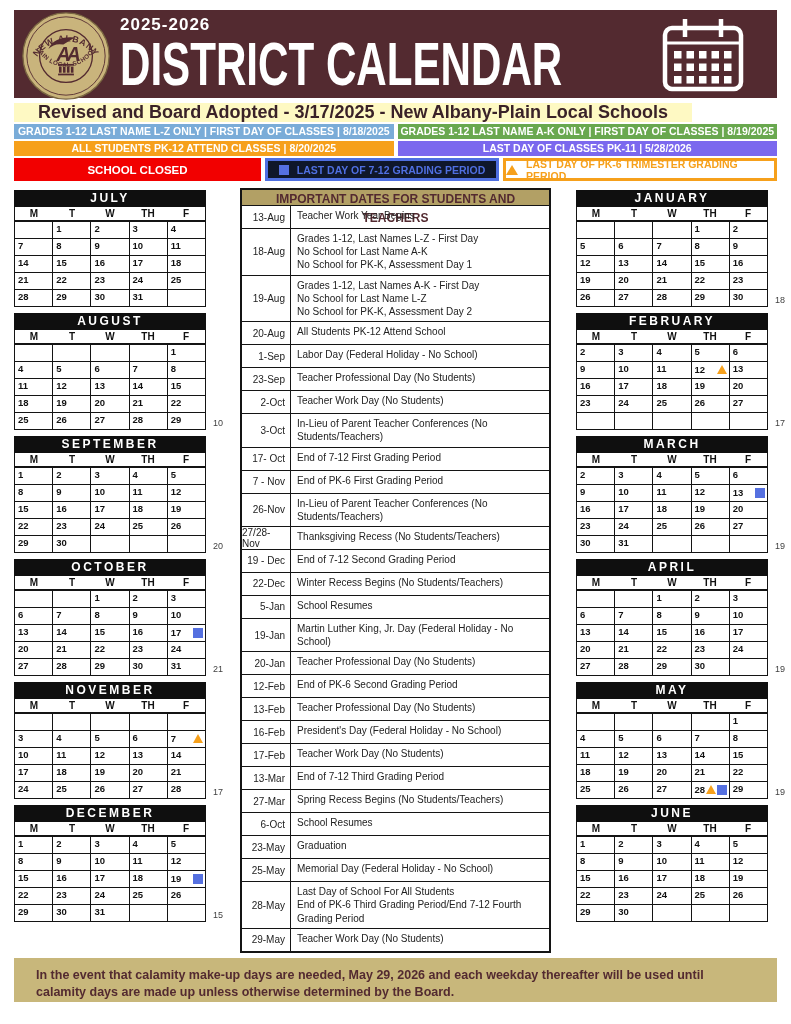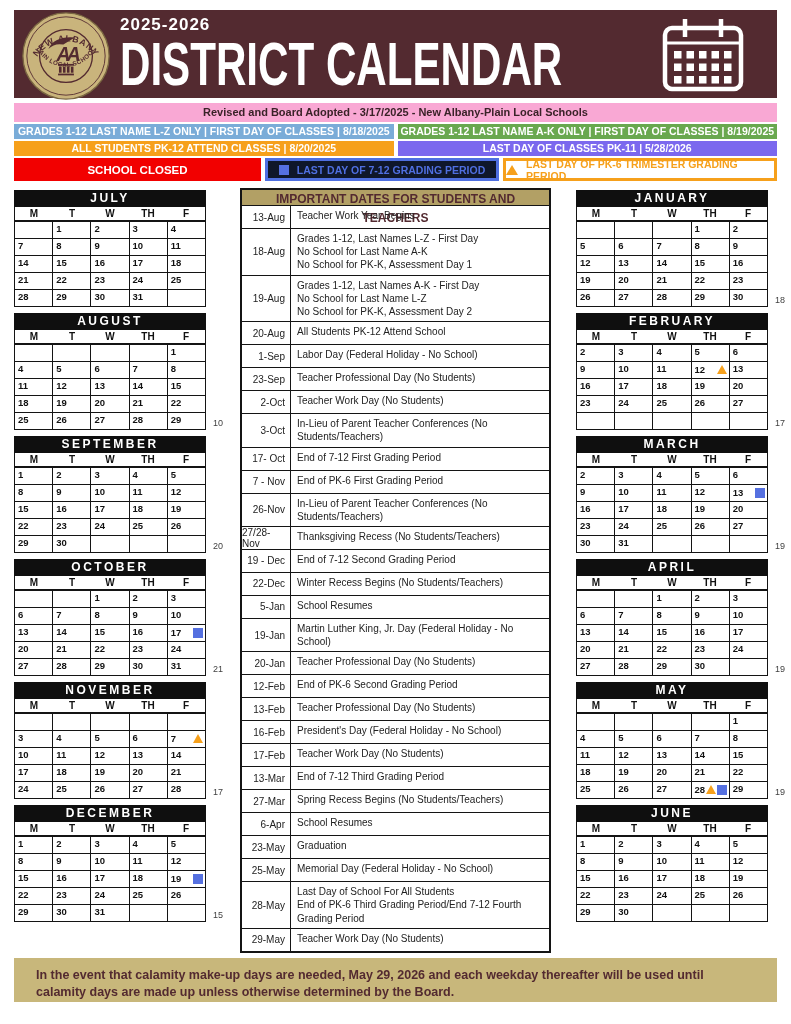--- a/index.html
+++ b/index.html
@@ -9,22 +9,22 @@
   
   .masthead { position:absolute; left:14px; top:10px; width:763px; height:88px; background:#532a30; }
   .logo-wrap { position:absolute; left:8px; top:2px; width:88px; height:88px; }
   .titles { position:absolute; left:106px; top:5px; }
   .year { color:#fff; font-weight:bold; font-size:17px; letter-spacing:1px; }
   .main-title { color:#fff; font-weight:bold; font-size:54px; line-height:0.98; letter-spacing:0px;
                 transform:scale(0.78,1.12); transform-origin:0 0; white-space:nowrap; }
   .cal-icon-wrap { position:absolute; right:26px; top:6px; }
 
   
-  .bar-yellow { position:absolute; left:14px; top:103px; width:763px; height:19px; background:#f9a8d4;
-                color:#3a2228; font-weight:bold; font-size:11px; text-align:center; line-height:19px; }
+  .bar-yellow { position:absolute; left:14px; top:103px; width:678px; height:19px; background:#fef9c3;
+                color:#3a2228; font-weight:bold; font-size:18px; text-align:center; line-height:19px; }
   .bar-row { position:absolute; left:14px; width:763px; height:15px; display:flex; gap:4px; }
   .bar-row.r2 { top:124px; } .bar-row.r3 { top:141px;justify-content:flex-end; }
   .half { flex:1; color:#fff; font-weight:bold; font-size:10.5px; text-align:center; line-height:15px; white-space:nowrap; overflow:hidden; }
   .half.blue { background:#7aacd8; } .half.green { background:#69a84f; }
   .half.orange { background:#f6a01b; } .half.purple { background:#7b68ee; }
 
   
   .legend-row { position:absolute; left:14px; top:158px; width:763px; height:23px; display:flex; gap:4px; }
   .lg { display:flex; align-items:center; justify-content:center; gap:8px; font-weight:bold; }
   .lg-red { width:247px; background:#f20000; color:#fff; font-size:11.5px; }
@@ -617,21 +617,21 @@
               <div>End of 7-12 Third Grading Period</div>
             </div>
           </div>
           <div class="id-row">
             <div class="id-date">27-Mar</div>
             <div class="id-desc">
               <div>Spring Recess Begins (No Students/Teachers)</div>
             </div>
           </div>
           <div class="id-row">
-            <div class="id-date">6-Apr</div>
+            <div class="id-date">6-Oct</div>
             <div class="id-desc">
               <div>School Resumes</div>
             </div>
           </div>
           <div class="id-row">
             <div class="id-date">23-May</div>
             <div class="id-desc">
               <div>Graduation</div>
             </div>
           </div>

